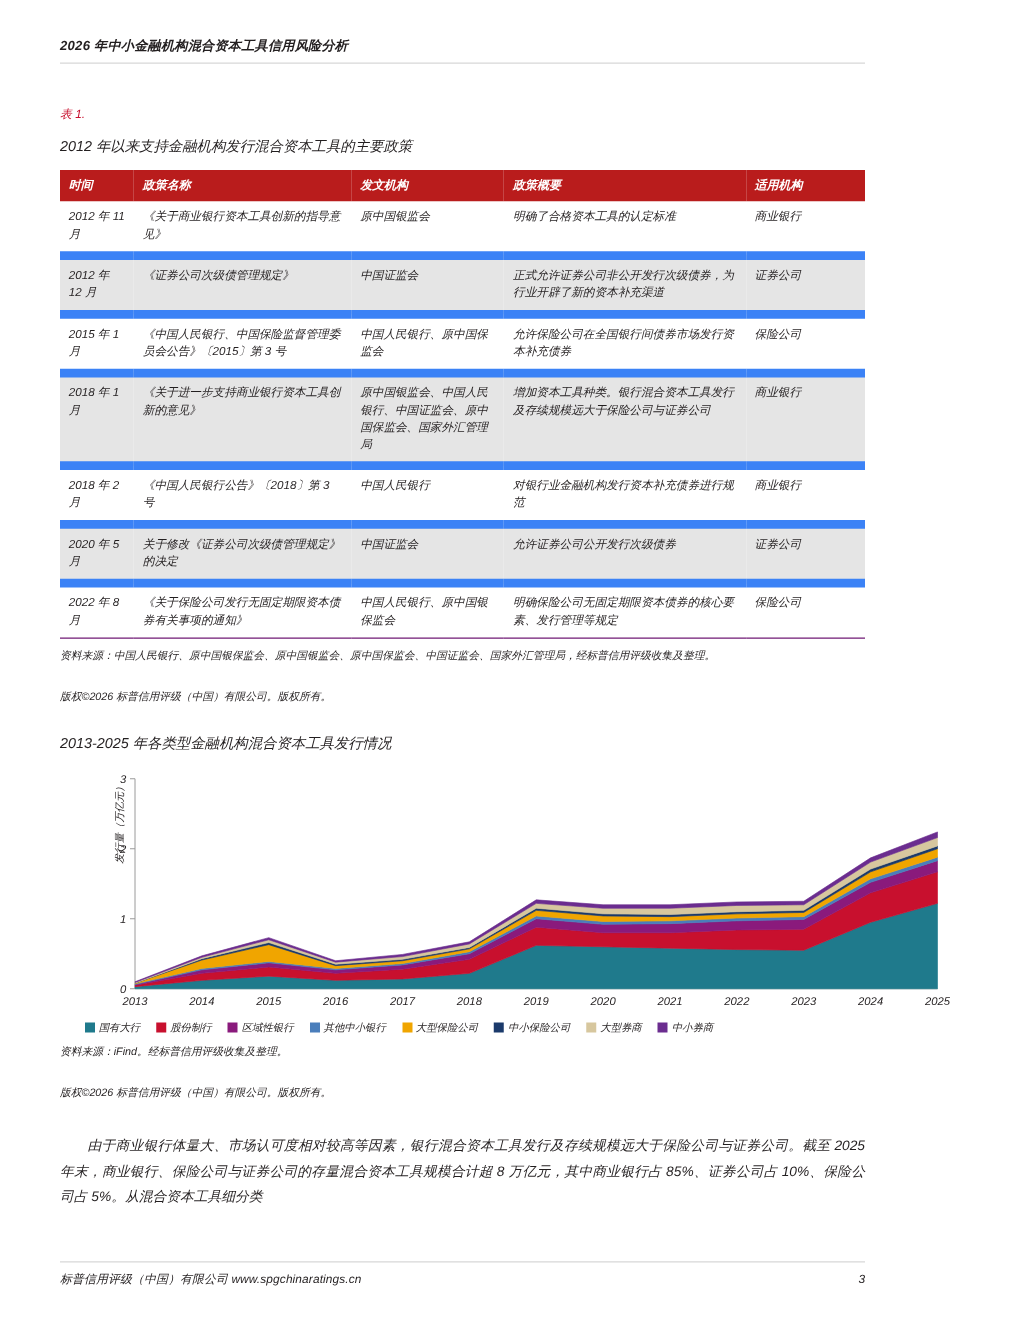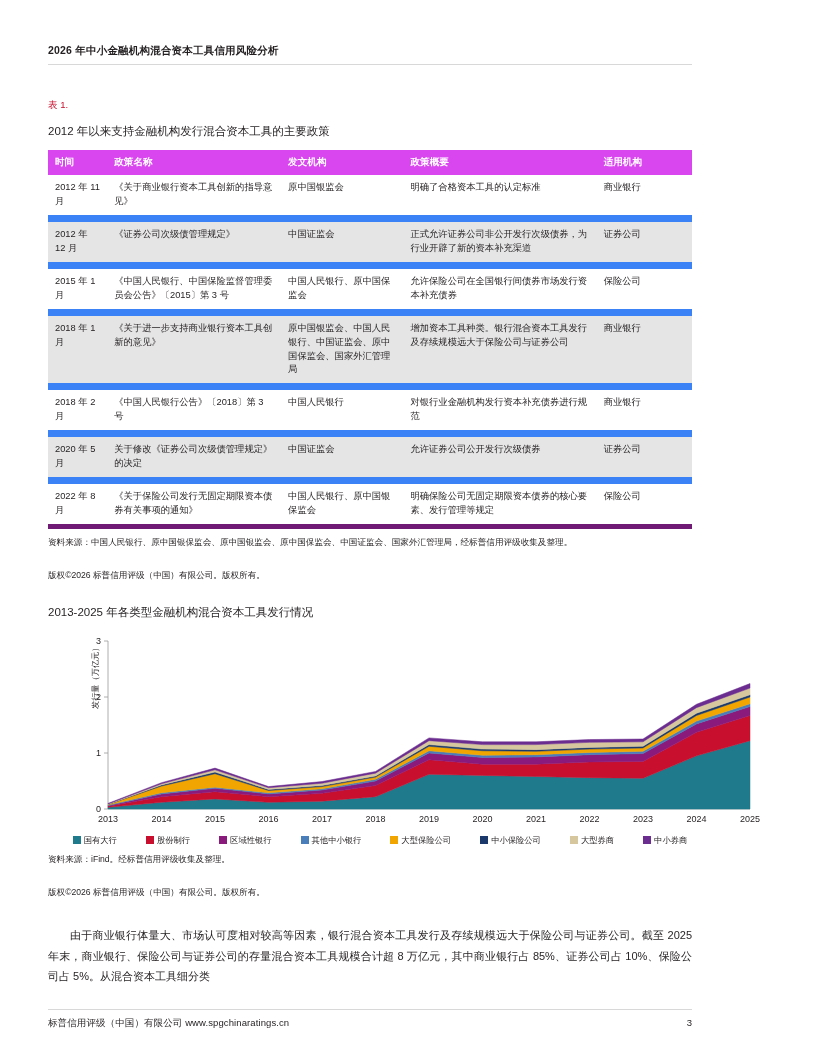--- a/index.html
+++ b/index.html
@@ -12,21 +12,22 @@
     background: #ffffff;
     font-family: "Liberation Sans", sans-serif;
     color: #231f20;
     position: relative;
   }
   .page {
     position: relative;
     width: 740px;
     height: 1056px;
     box-sizing: border-box;
-    padding: 44px 48px 30px 48px;
+    padding: 30px 48px 30px 48px;
+    font-style: italic;
   }
   
   .doc-header {
     font-size: 10.5px;
     font-weight: bold;
     color: #231f20;
     padding-bottom: 6px;
     letter-spacing: 0.2px;
   }
   .header-rule {
@@ -45,41 +46,41 @@
     margin-bottom: 11px;
   }
   
   table.policy-table {
     border-collapse: collapse;
     width: 100%;
     table-layout: fixed;
     font-size: 9.3px;
   }
   table.policy-table th {
-    background: #d946ef;
+    background: #b91c1c;
     color: #ffffff;
     font-weight: bold;
     text-align: left;
     padding: 6px 7px;
     font-size: 9.6px;
     border: none;
     vertical-align: middle;
   }
   table.policy-table td {
     padding: 6px 7px;
     vertical-align: top;
     line-height: 1.5;
     border-bottom: 7px solid #3b82f6;
     color: #231f20;
   }
   table.policy-table tr.alt td {
     background: #e5e5e5;
   }
   table.policy-table tr:last-child td {
-    border-bottom: 5px solid #701a75;
+    border-bottom: 1px solid #701a75;
   }
   col.c-time { width: 9.2%; }
   col.c-name { width: 27%; }
   col.c-org  { width: 19%; }
   col.c-sum  { width: 30%; }
   col.c-apply{ width: 14.8%; }
 
   .source-note {
     font-size: 8.6px;
     line-height: 1.55;
@@ -110,22 +111,22 @@
     top: 78px;
     transform: rotate(-90deg);
     transform-origin: left top;
     font-size: 8.2px;
     color: #231f20;
     white-space: nowrap;
   }
   .legend {
     display: flex;
     flex-wrap: wrap;
-    justify-content: center;
-    gap: 9px 29px;
+    justify-content: flex-start;
+    gap: 9px 13px;
     font-size: 8.3px;
     margin-top: 4px;
     padding-left: 20px;
   }
   .legend-item {
     display: flex;
     align-items: center;
     gap: 3px;
     white-space: nowrap;
   }

